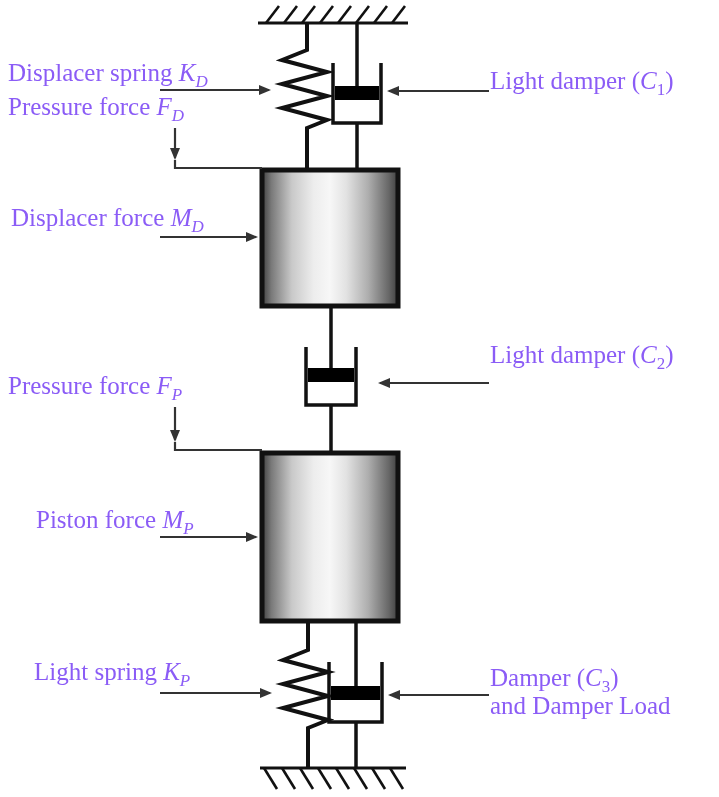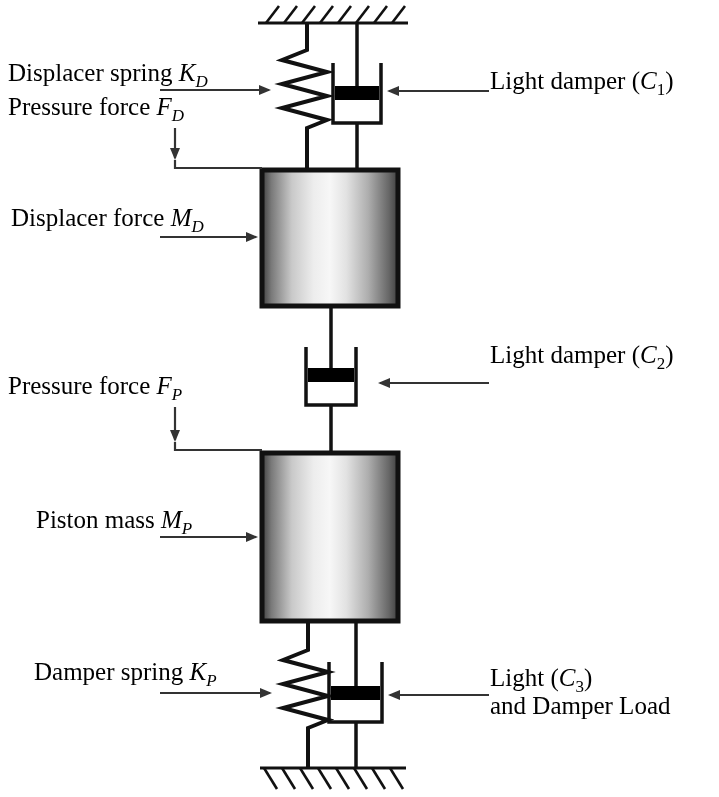--- a/index.html
+++ b/index.html
@@ -1,19 +1,19 @@
 <!DOCTYPE html>
 <html><head>
 <meta charset="utf-8">
 <style>
   html,body{margin:0;padding:0;background:#ffffff;}
   #stage{position:relative;width:719px;height:797px;background:#ffffff;overflow:hidden;
          font-family:"Liberation Serif", serif;}
   #schematic{position:absolute;left:0;top:0;}
-  .lbl{position:absolute;white-space:nowrap;font-size:25px;color:#000000;line-height:1.1;}
+  .lbl{position:absolute;white-space:nowrap;font-size:25px;color:#8b5cf6;line-height:1.1;}
   .lbl .sym{font-style:italic;}
   .lbl sub{font-size:17px;line-height:0;}
   .lbl sub.letter{font-style:italic;}
   .lbl sub.digit{font-style:normal;}
 </style>
 </head>
 <body>
 
 <div id="stage">
 
@@ -116,22 +116,22 @@
   <div class="lbl" style="left:8px;top:93px"><span>Pressure force </span><span class="sym">F</span><sub class="letter">D</sub></div>
 
   <div class="lbl" style="left:11px;top:204px"><span>Displacer force </span><span class="sym">M</span><sub class="letter">D</sub></div>
 
   <div class="lbl" style="left:490px;top:67px"><span>Light damper (</span><span class="sym">C</span><sub class="digit">1</sub><span>)</span></div>
 
   <div class="lbl" style="left:8px;top:372px"><span>Pressure force </span><span class="sym">F</span><sub class="letter">P</sub></div>
 
   <div class="lbl" style="left:490px;top:341px"><span>Light damper (</span><span class="sym">C</span><sub class="digit">2</sub><span>)</span></div>
 
-  <div class="lbl" style="left:36px;top:506px"><span>Piston mass </span><span class="sym">M</span><sub class="letter">P</sub></div>
+  <div class="lbl" style="left:36px;top:506px"><span>Piston force </span><span class="sym">M</span><sub class="letter">P</sub></div>
 
-  <div class="lbl" style="left:34px;top:658px"><span>Damper spring </span><span class="sym">K</span><sub class="letter">P</sub></div>
+  <div class="lbl" style="left:34px;top:658px"><span>Light spring </span><span class="sym">K</span><sub class="letter">P</sub></div>
 
   <div class="lbl" style="left:490px;top:664px">
-    <div><span>Light (</span><span class="sym">C</span><sub class="digit">3</sub><span>)</span></div>
+    <div><span>Damper (</span><span class="sym">C</span><sub class="digit">3</sub><span>)</span></div>
     <div>and Damper Load</div>
   </div>
 
 </div>
 
 </body></html>

